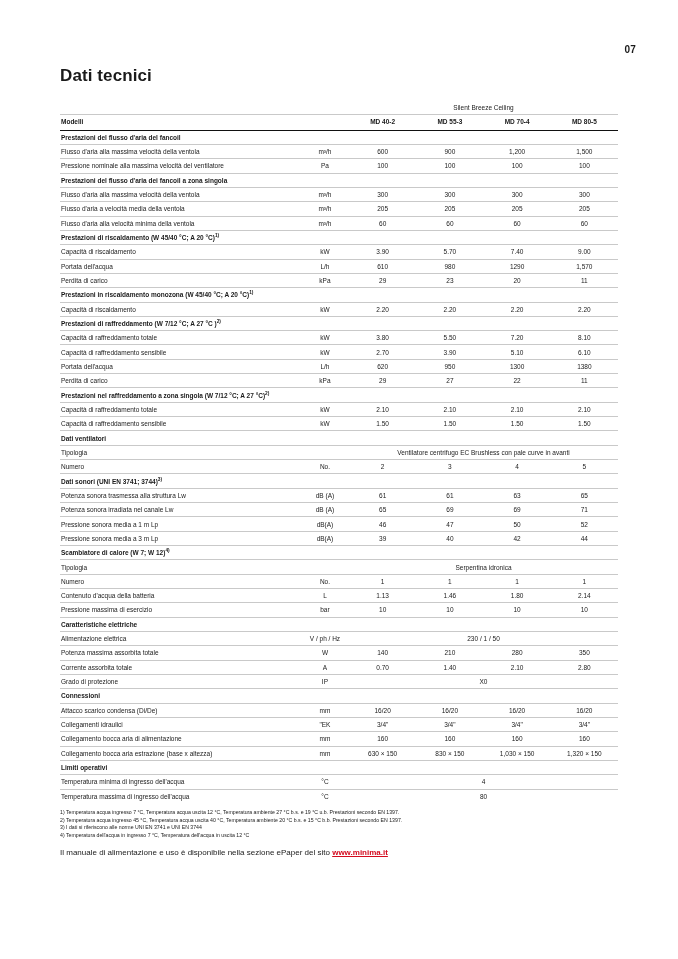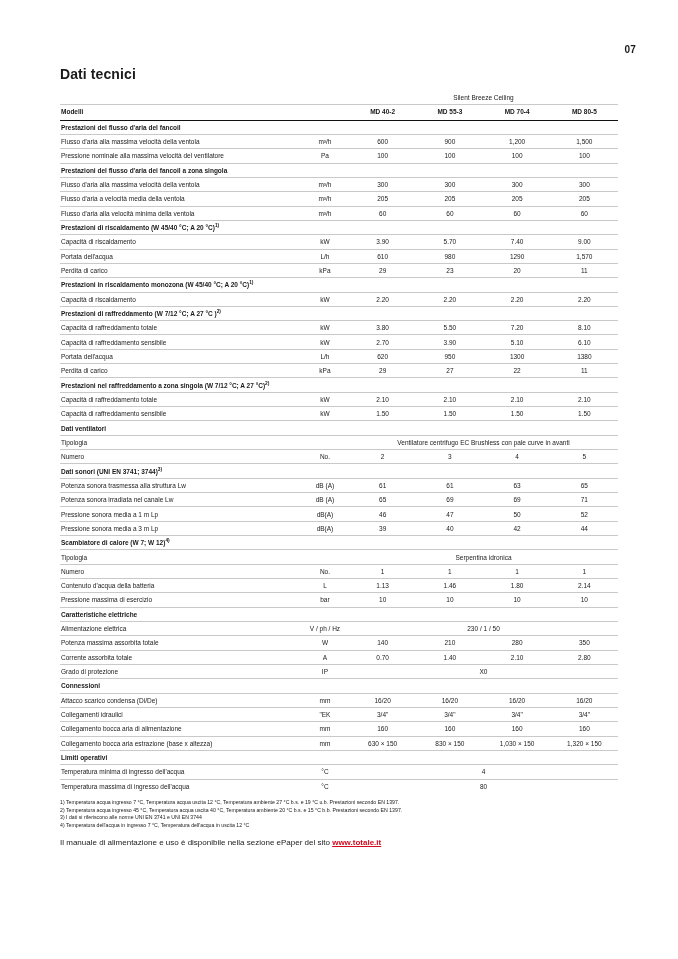--- a/index.html
+++ b/index.html
@@ -26,23 +26,23 @@
     font-weight: bold;
     letter-spacing: 0.2px;
   }
   .content {
     position: absolute;
     left: 60px;
     top: 66px;
     width: 558px;
   }
   .doc-title {
-    font-size: 14px;
-    font-weight: bold;
-    margin-bottom: 9px;
+    font-size: 17px;
+    font-weight: bold;
+    margin-bottom: 15px;
     letter-spacing: 0.1px;
   }
   table.spec {
     width: 100%;
     border-collapse: collapse;
     font-size: 6.5px;
     line-height: 1.1;
   }
   table.spec td, table.spec th {
     padding: 3.1px 0 3.1px 0;
@@ -420,17 +420,17 @@
     </table>
 
     <div class="footnotes">
       <div>1) Temperatura acqua ingresso 7 °C, Temperatura acqua uscita 12 °C, Temperatura ambiente 27 °C b.s. e 19 °C u.b. Prestazioni secondo EN 1397.</div>
       <div>2) Temperatura acqua ingresso 45 °C, Temperatura acqua uscita 40 °C, Temperatura ambiente 20 °C b.s. e 15 °C b.b. Prestazioni secondo EN 1397.</div>
       <div>3) I dati si riferiscono alle norme UNI EN 3741 e UNI EN 3744</div>
       <div>4) Temperatura dell'acqua in ingresso 7 °C, Temperatura dell'acqua in uscita 12 °C</div>
     </div>
 
     <div class="manual-note">
-      <span>Il manuale di alimentazione e uso è disponibile nella sezione ePaper del sito </span><a class="url" href="#">www.totale.it</a>
+      <span>Il manuale di alimentazione e uso è disponibile nella sezione ePaper del sito </span><a class="url" href="#">www.minima.it</a>
     </div>
 
   </div>
 </div>
 
 </body></html>

